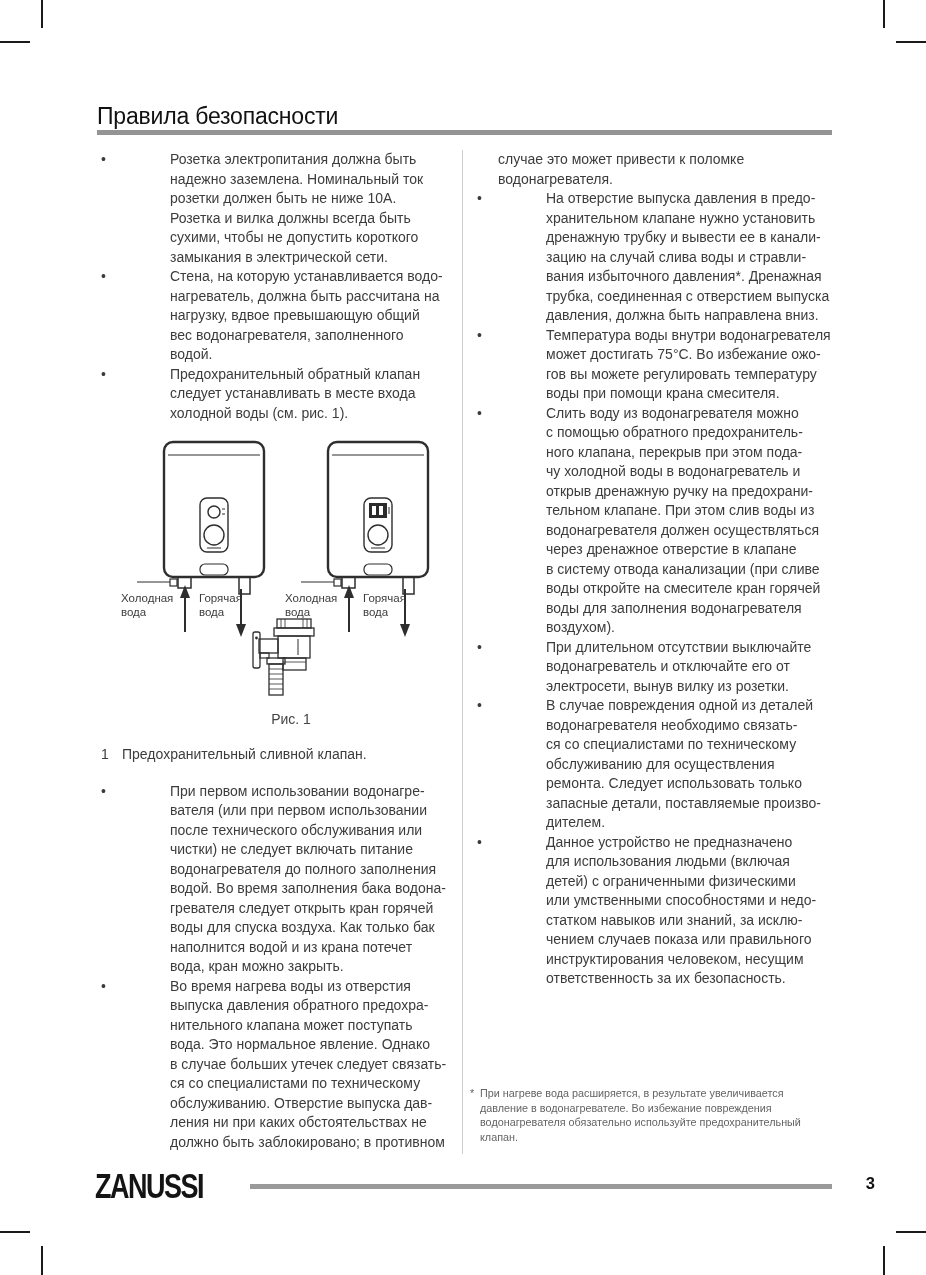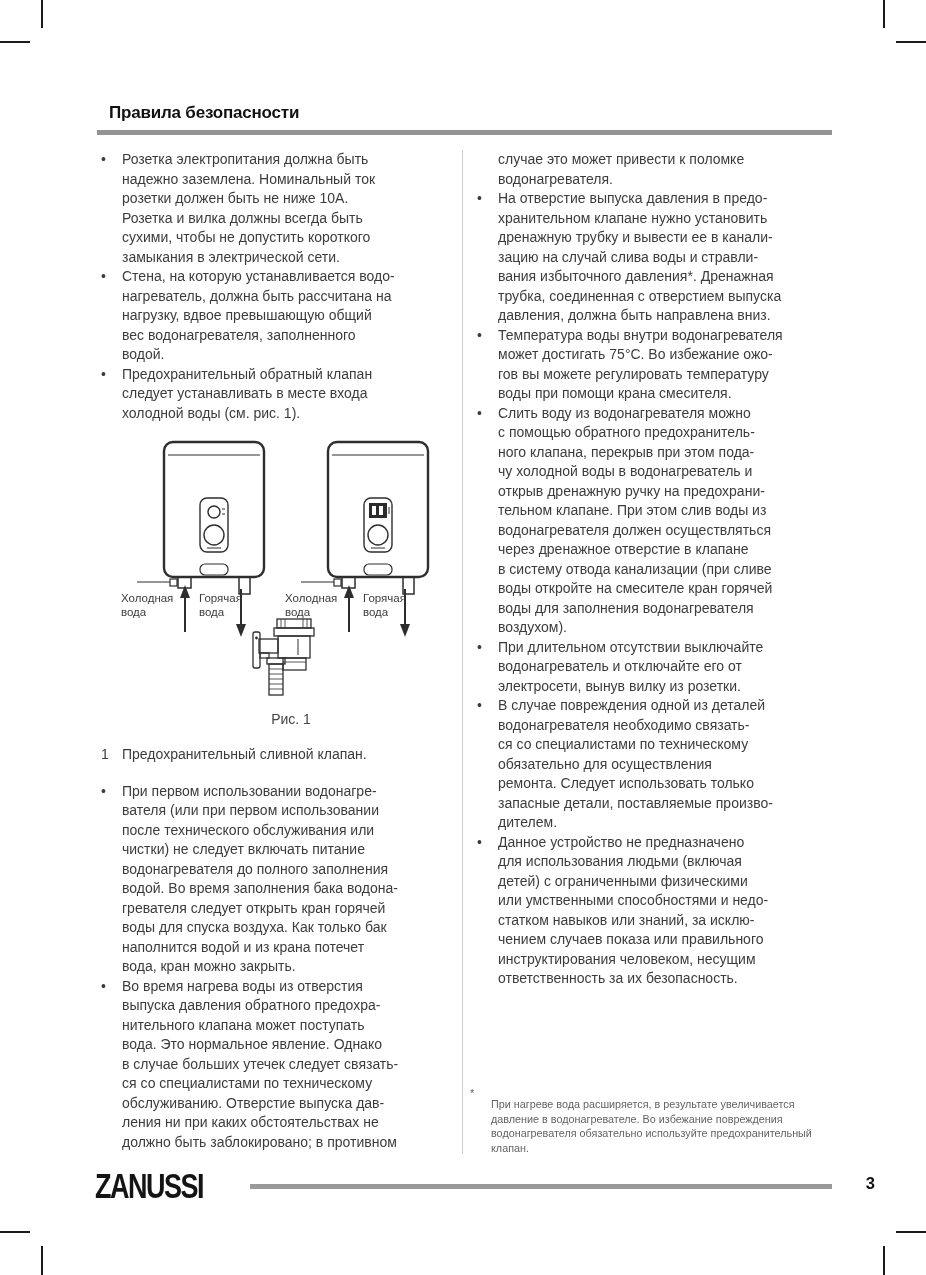--- a/index.html
+++ b/index.html
@@ -13,31 +13,31 @@
   .cm-tl-v{left:41px;top:0;width:2px;height:28px;}
   .cm-tl-h{left:0;top:41px;width:30px;height:2px;}
   .cm-tr-v{left:883px;top:0;width:2px;height:28px;}
   .cm-tr-h{left:896px;top:41px;width:30px;height:2px;}
   .cm-bl-h{left:0;top:1231px;width:30px;height:2px;}
   .cm-bl-v{left:41px;top:1246px;width:2px;height:29px;}
   .cm-br-h{left:896px;top:1231px;width:30px;height:2px;}
   .cm-br-v{left:883px;top:1246px;width:2px;height:29px;}
 
   .page-title{
-    position:absolute;left:97px;top:103px;font-size:17px;font-weight:bold;
-    color:#111;letter-spacing:-0.2px;margin-left:12px;
+    position:absolute;left:97px;top:103px;font-size:23px;font-weight:normal;
+    color:#111;letter-spacing:-0.2px;
   }
   .title-rule{position:absolute;left:97px;top:130px;width:735px;height:5px;background:#949494;}
   .col-divider{position:absolute;left:462px;top:150px;width:1px;height:1004px;background:#cfcfcf;}
 
   .col{position:absolute;top:150px;font-size:14px;line-height:19.5px;}
   .col-left{left:97px;width:358px;}
   .col-right{left:473px;width:360px;}
 
-  .bullet-item{display:flex;}
+  .bullet-item{display:flex;gap:48px;}
   .bullet-marker{flex:0 0 25px;padding-left:4px;box-sizing:border-box;}
   .bullet-marker::before{content:"\2022";}
   .bullet-text{margin:0;white-space:pre-line;flex:1;}
   .cont-par{margin:0 0 0 25px;white-space:pre-line;}
 
   
   .figure-area{position:relative;height:296px;margin-top:17px;}
   .heater-unit{position:absolute;top:0;width:160px;height:205px;}
   .heater-unit.u1{left:32px;}
   .heater-unit.u2{left:196px;}
@@ -60,21 +60,21 @@
   .legend-num{flex:0 0 25px;padding-left:4px;box-sizing:border-box;}
   .legend-text{margin:0;flex:1;}
   .spacer16{height:17px;}
 
   
   .footnote{
     position:absolute;left:470px;top:1086px;width:368px;display:flex;
     font-size:10.8px;line-height:14.6px;color:#636363;
   }
   .footnote-marker{flex:0 0 10px;}
-  .footnote-text{margin:11px;white-space:pre-line;flex:1;}
+  .footnote-text{margin:0;white-space:pre-line;flex:1;}
 
   
   .brand-logo{
     position:absolute;left:95px;top:1167px;font-size:27px;font-weight:900;
     color:#141414;letter-spacing:-1.5px;transform:scaleY(1.28);
     transform-origin:left top;font-stretch:condensed;
   }
   .footer-bar{position:absolute;left:250px;top:1184px;width:582px;height:5px;background:#9a9a9a;}
   .page-number{
     position:absolute;left:845px;top:1174px;width:30px;text-align:right;
@@ -290,21 +290,21 @@
       <span class="bullet-marker"></span>
       <p class="bullet-text">При длительном отсутствии выключайте
 водонагреватель и отключайте его от
 электросети, вынув вилку из розетки.</p>
     </div>
     <div class="bullet-item">
       <span class="bullet-marker"></span>
       <p class="bullet-text">В случае повреждения одной из деталей
 водонагревателя необходимо связать-
 ся со специалистами по техническому
-обязательно для осуществления
+обслуживанию для осуществления
 ремонта. Следует использовать только
 запасные детали, поставляемые произво-
 дителем.</p>
     </div>
     <div class="bullet-item">
       <span class="bullet-marker"></span>
       <p class="bullet-text">Данное устройство не предназначено
 для использования людьми (включая
 детей) с ограниченными физическими
 или умственными способностями и недо-

